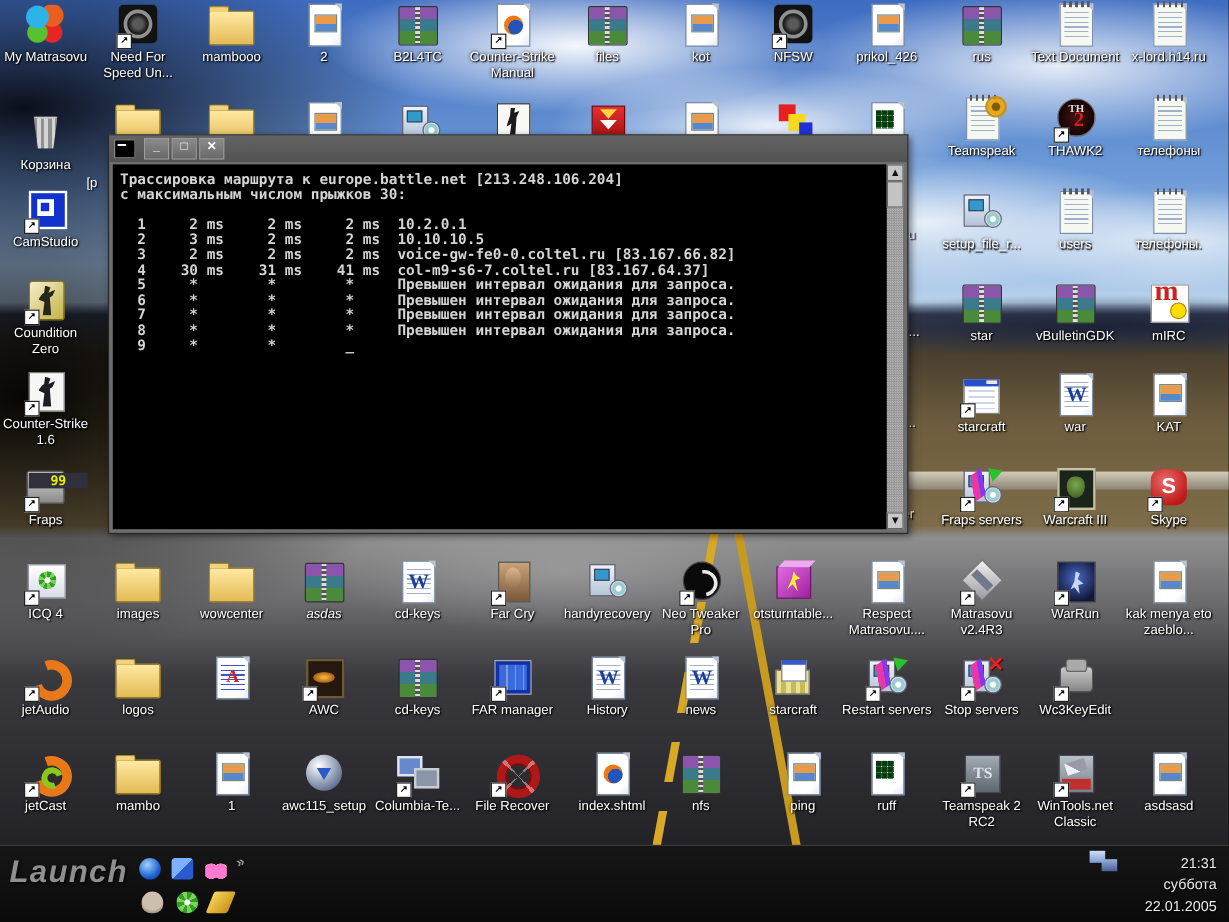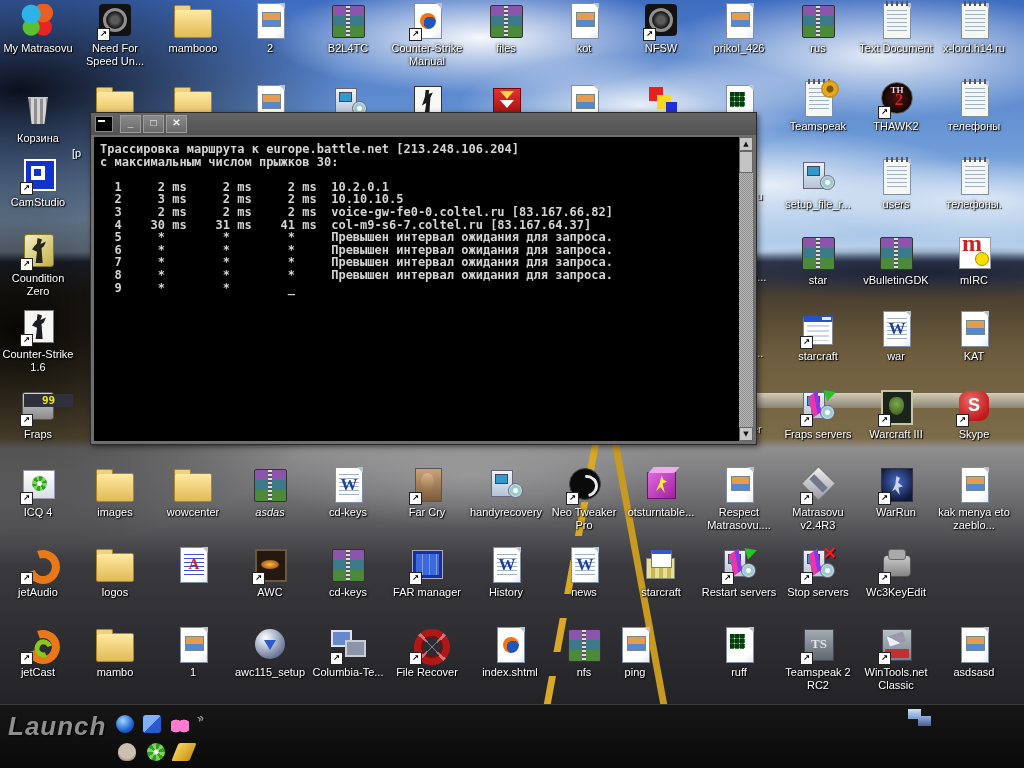--- a/index.html
+++ b/index.html
@@ -792,21 +792,21 @@
           </i>
         </span>
         <div class="lbl">index.shtml</div>
       </div>
       <div class="icon" title="nfs" style="left: 545px; top: 626px;">
         <span class="g">
           <i class="grar"></i>
         </span>
         <div class="lbl">nfs</div>
       </div>
-      <div class="icon" title="ping" style="left: 596px; top: 626px; text-align: center;">
+      <div class="icon" title="ping" style="left: 630px; top: 626px; text-align: center;">
         <span class="g">
           <i class="pg">
             <i class="picx"></i>
           </i>
         </span>
         <div class="lbl">ping</div>
       </div>
       <div class="icon" title="ruff" style="left: 700px; top: 626px;">
         <span class="g">
           <i class="pg">
@@ -870,20 +870,25 @@
         <b class="dn">▼</b>
       </div>
     </div>
   </div>
 
   <div id="taskbar">
     <span id="launch">Launch</span>
     <span id="tb-bfly"><i class="gbfly"></i></span>
     <span id="chev">»</span>
     <i id="net"></i>
+    <div id="tray">
+      <span class="t">21:31</span>
+      <span class="t">суббота</span>
+      <span class="t">22.01.2005</span>
+    </div>
   <span class="ql q-media-player" style="left: 116px; top: 10px;"></span>
       <span class="ql q-swap" style="left: 143px; top: 10px;"></span>
       <span class="ql q-bow" style="left: 171px; top: 12px;"></span>
       <span class="ql q-mask" style="left: 118px; top: 38px;"></span>
       <span class="ql q-icq-flower" style="left: 147px; top: 38px;"></span>
       <span class="ql q-lightning" style="left: 175px; top: 38px;"></span>
     </div>
 </div>
 
 </body></html>

